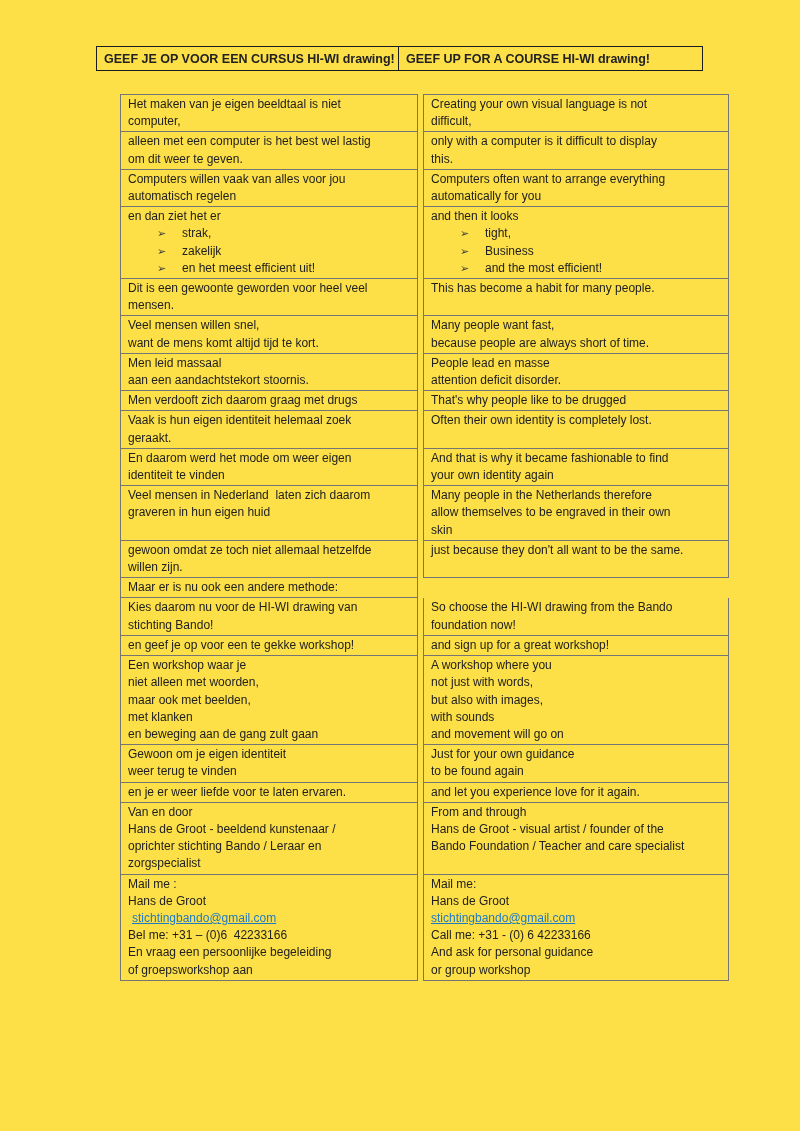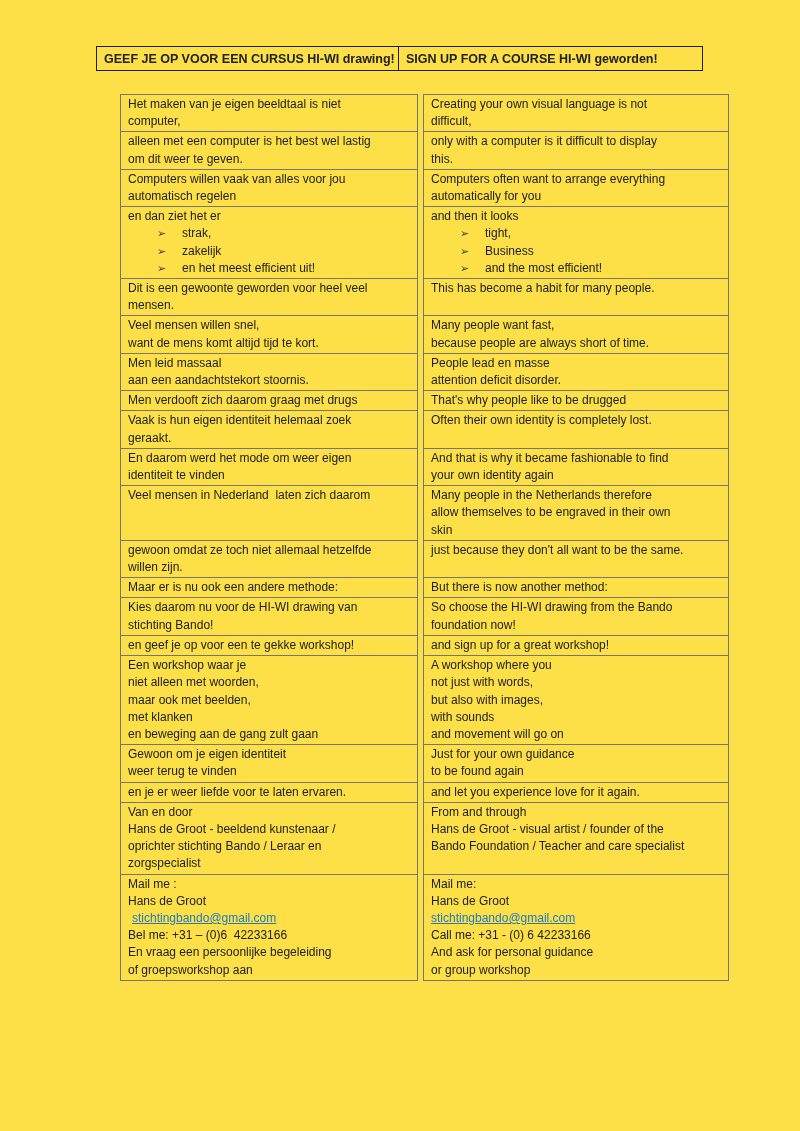--- a/index.html
+++ b/index.html
@@ -73,21 +73,21 @@
     margin-top: 44px;
   }
 </style>
 </head>
 <body>
 
 <div class="page">
 
   <div class="title-table">
     <div class="title-cell nl">GEEF JE OP VOOR EEN CURSUS HI-WI drawing!</div>
-    <div class="title-cell en">SIGN UP FOR A COURSE HI-WI geworden!</div>
+    <div class="title-cell en">GEEF UP FOR A COURSE HI-WI drawing!</div>
   </div>
 
   <div class="main-table">
 
   <div class="trow">
         <div class="cell nl">
           <div class="line">Het maken van je eigen beeldtaal is niet</div>
           <div class="line">computer,</div>
         </div>
         <div class="cell en">
@@ -181,42 +181,40 @@
           <div class="line">identiteit te vinden</div>
         </div>
         <div class="cell en">
           <div class="line">And that is why it became fashionable to find</div>
           <div class="line">your own identity again</div>
         </div>
       </div>
       <div class="trow">
         <div class="cell nl">
           <div class="line">Veel mensen in Nederland  laten zich daarom</div>
+          <div class="line">graveren in hun eigen huid</div>
         </div>
         <div class="cell en">
           <div class="line">Many people in the Netherlands therefore</div>
           <div class="line">allow themselves to be engraved in their own</div>
           <div class="line">skin</div>
         </div>
       </div>
       <div class="trow">
         <div class="cell nl">
           <div class="line">gewoon omdat ze toch niet allemaal hetzelfde</div>
           <div class="line">willen zijn.</div>
         </div>
         <div class="cell en">
           <div class="line">just because they don't all want to be the same.</div>
         </div>
       </div>
       <div class="trow">
         <div class="cell nl">
           <div class="line">Maar er is nu ook een andere methode:</div>
-        </div>
-        <div class="cell en">
-          <div class="line">But there is now another method:</div>
         </div>
       </div>
       <div class="trow">
         <div class="cell nl">
           <div class="line">Kies daarom nu voor de HI-WI drawing van</div>
           <div class="line">stichting Bando!</div>
         </div>
         <div class="cell en">
           <div class="line">So choose the HI-WI drawing from the Bando</div>
           <div class="line">foundation now!</div>

